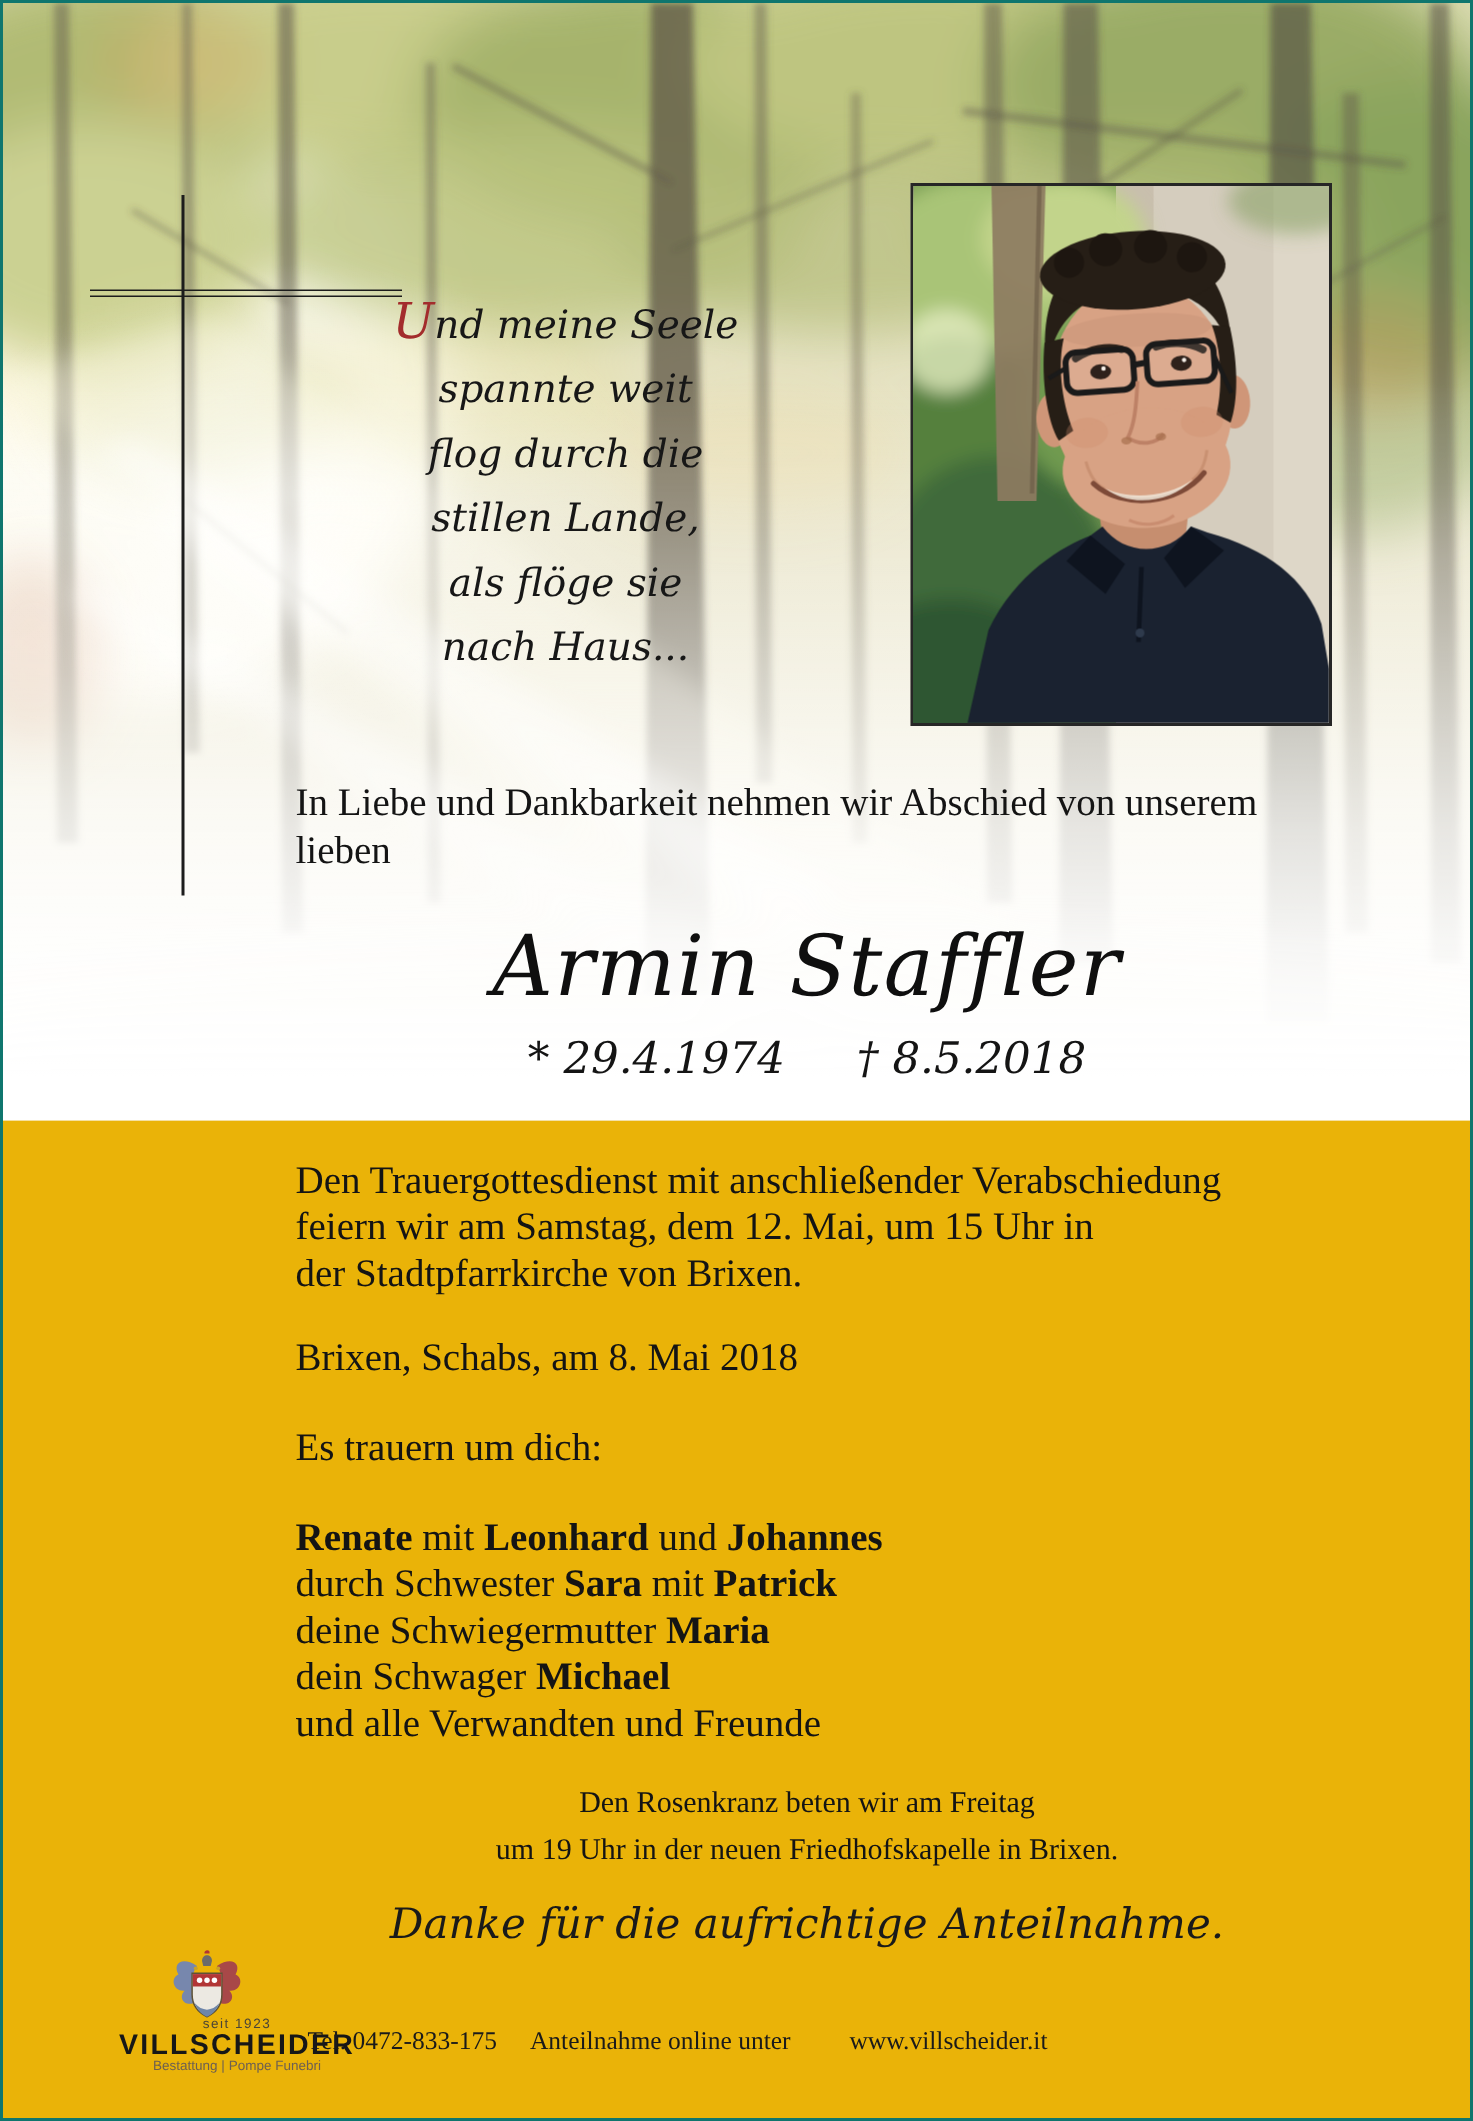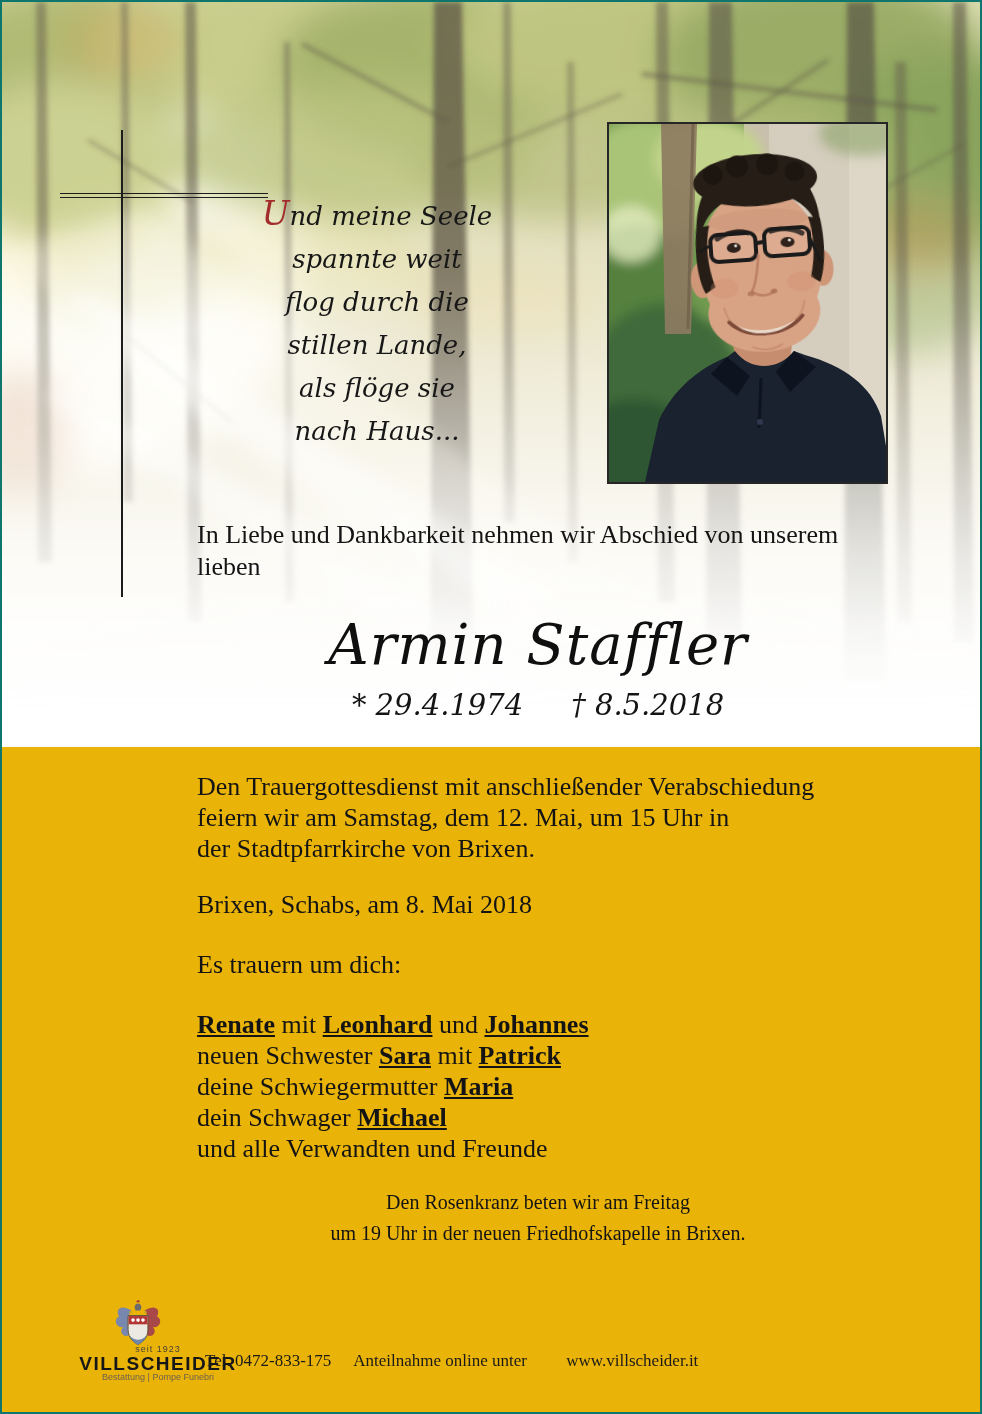--- a/index.html
+++ b/index.html
@@ -57,21 +57,21 @@
   .dates{
     position:absolute;left:146px;top:686px;width:780px;
     text-align:center;font-size:29px;color:#141414;
   }
   .dates .death{margin-left:48px;}
   .body-block{position:absolute;left:195px;font-size:26px;line-height:31px;color:#141414;}
   .service{top:769px;}
   .dateline{top:887px;}
   .mourn-intro{top:947px;}
   .mourners{top:1007px;}
-  .mourners b{font-weight:700;text-decoration:underline;}
+  .mourners b{font-weight:700;}
   .rosary{
     position:absolute;left:146px;top:1185px;width:780px;
     text-align:center;font-size:20px;line-height:31px;color:#141414;
   }
   .thanks{
     position:absolute;left:146px;top:1264px;width:780px;
     text-align:center;font-size:28px;color:#1a1a1a;
   }
   
   .crest{position:absolute;left:110px;top:1297px;width:52px;height:48px;}
@@ -292,31 +292,32 @@
     <div>feiern wir am Samstag, dem 12. Mai, um 15 Uhr in</div>
     <div>der Stadtpfarrkirche von Brixen.</div>
   </div>
 
   <div class="body-block dateline">Brixen, Schabs, am 8. Mai 2018</div>
 
   <div class="body-block mourn-intro">Es trauern um dich:</div>
 
   <div class="body-block mourners" id="mourners">
       <div><b>Renate</b><span> mit </span><b>Leonhard</b><span> und </span><b>Johannes</b></div>
-      <div><span>neuen Schwester </span><b>Sara</b><span> mit </span><b>Patrick</b></div>
+      <div><span>durch Schwester </span><b>Sara</b><span> mit </span><b>Patrick</b></div>
       <div><span>deine Schwiegermutter </span><b>Maria</b></div>
       <div><span>dein Schwager </span><b>Michael</b></div>
       <div><span>und alle Verwandten und Freunde</span></div>
     </div>
 
   <div class="rosary">
     <div>Den Rosenkranz beten wir am Freitag</div>
     <div>um 19 Uhr in der neuen Friedhofskapelle in Brixen.</div>
   </div>
 
+  <div class="thanks script">Danke für die aufrichtige Anteilnahme.</div>
 
   <div class="crest">
     <svg width="52" height="48" viewBox="0 0 60 58" xmlns="http://www.w3.org/2000/svg">
       <path d="M22,14 C10,6 2,12 7,21 C0,24 3,35 12,34 C6,40 13,48 21,43 C17,34 16,22 22,14 Z" fill="#7787ad"></path>
       <path d="M38,14 C50,6 58,12 53,21 C60,24 57,35 48,34 C54,40 47,48 39,43 C43,34 44,22 38,14 Z" fill="#a84848"></path>
       <path d="M26,10 C26,4 34,4 34,10 L33,14 L27,14 Z" fill="#6b6b6b"></path>
       <path d="M28,4 C27,1 33,0 32,4 Z" fill="#b03434"></path>
       <path d="M18,20 L42,20 L42,37 C42,48 34,53 30,55 C26,53 18,48 18,37 Z" fill="#ece9e2" stroke="#5f5336" stroke-width="1.2"></path>
       <rect x="18.6" y="20.6" width="22.8" height="10" fill="#b23636"></rect>
       <circle cx="24" cy="25.5" r="2.2" fill="#ffffff"></circle>

